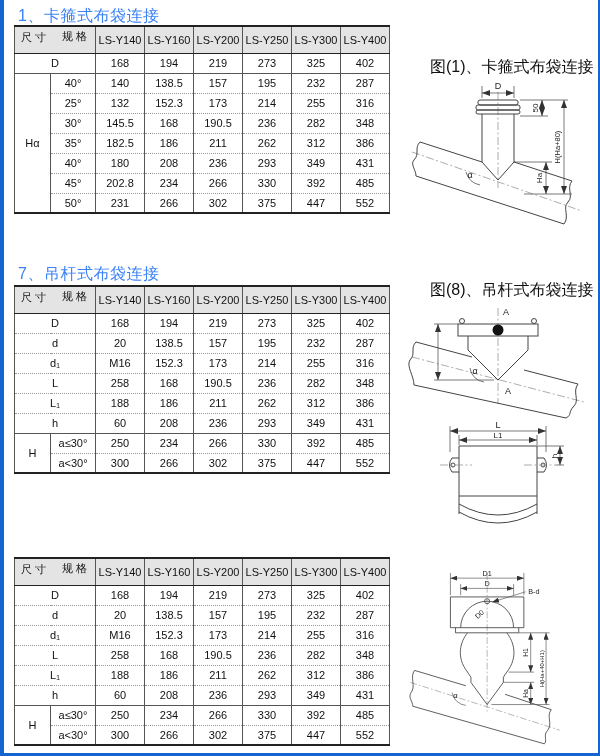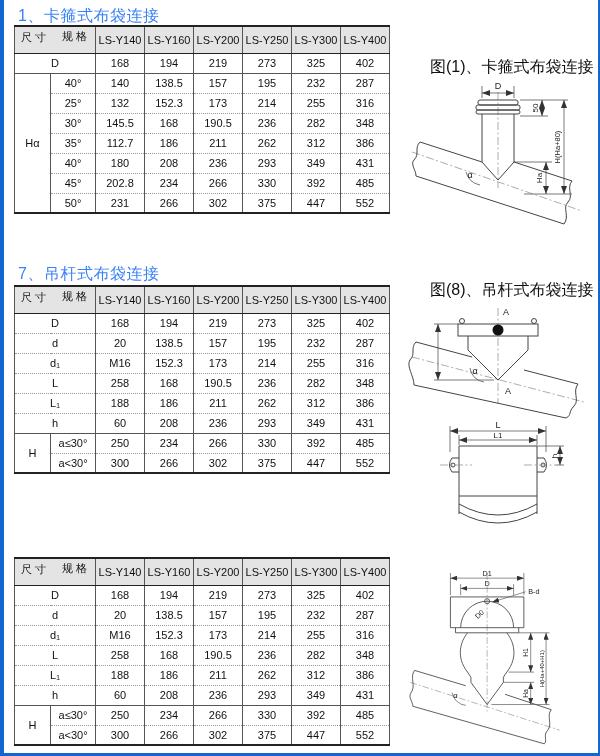--- a/index.html
+++ b/index.html
@@ -100,21 +100,21 @@
           <th>30°</th>
           <td>145.5</td>
           <td>168</td>
           <td>190.5</td>
           <td>236</td>
           <td>282</td>
           <td>348</td>
         </tr>
         <tr>
           <th>35°</th>
-          <td>112.7</td>
+          <td>182.5</td>
           <td>186</td>
           <td>211</td>
           <td>262</td>
           <td>312</td>
           <td>386</td>
         </tr>
         <tr>
           <th>40°</th>
           <td>180</td>
           <td>208</td>

